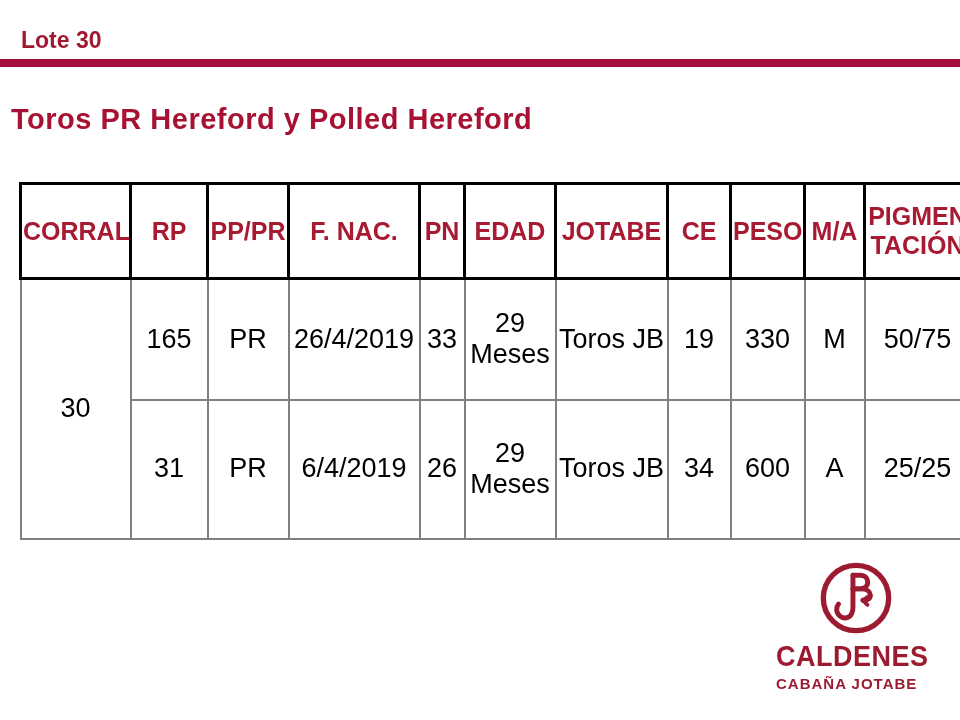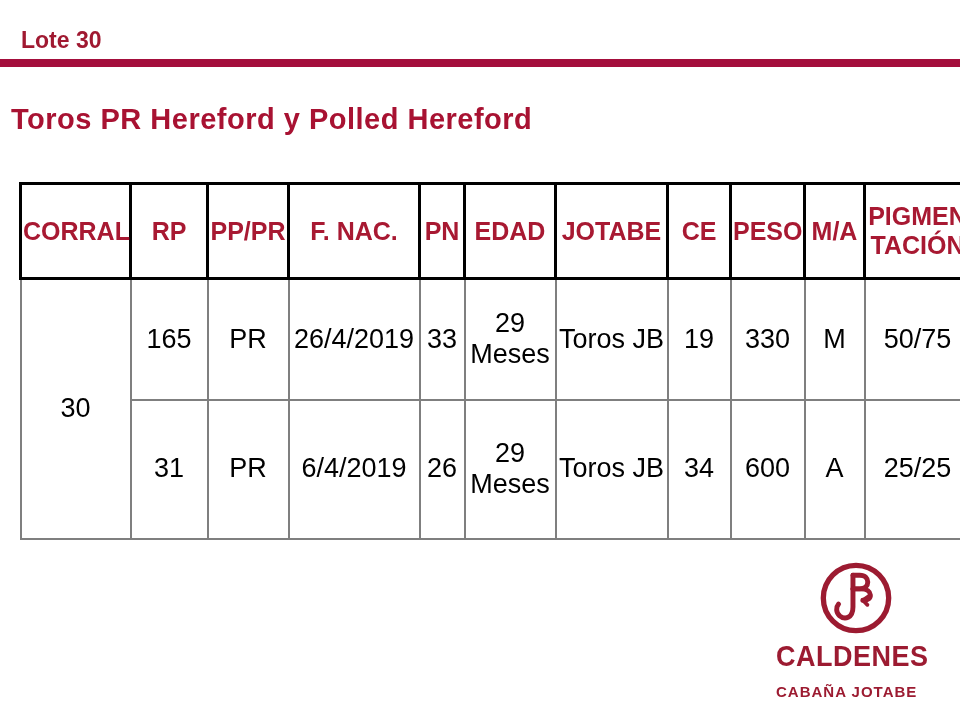--- a/index.html
+++ b/index.html
@@ -48,21 +48,21 @@
   .logo {
     position:absolute; left:776px; top:560px; width:160px;
     color:#9C1B31;
   }
   .logo svg { display:block; margin:0 auto; }
   .brand {
     margin-top:5px; font-size:27px; font-weight:bold;
     letter-spacing:0.5px; transform:scaleY(1.12);
   }
   .brand-sub {
-    margin-top:11px; font-size:15px; font-weight:bold;
+    margin-top:3px; font-size:15px; font-weight:bold;
     letter-spacing:1px;
   }
 </style>
 </head>
 <body>
 
 <div id="slide">
 
   <div class="lote">Lote 30</div>
   <div class="rule"></div>

